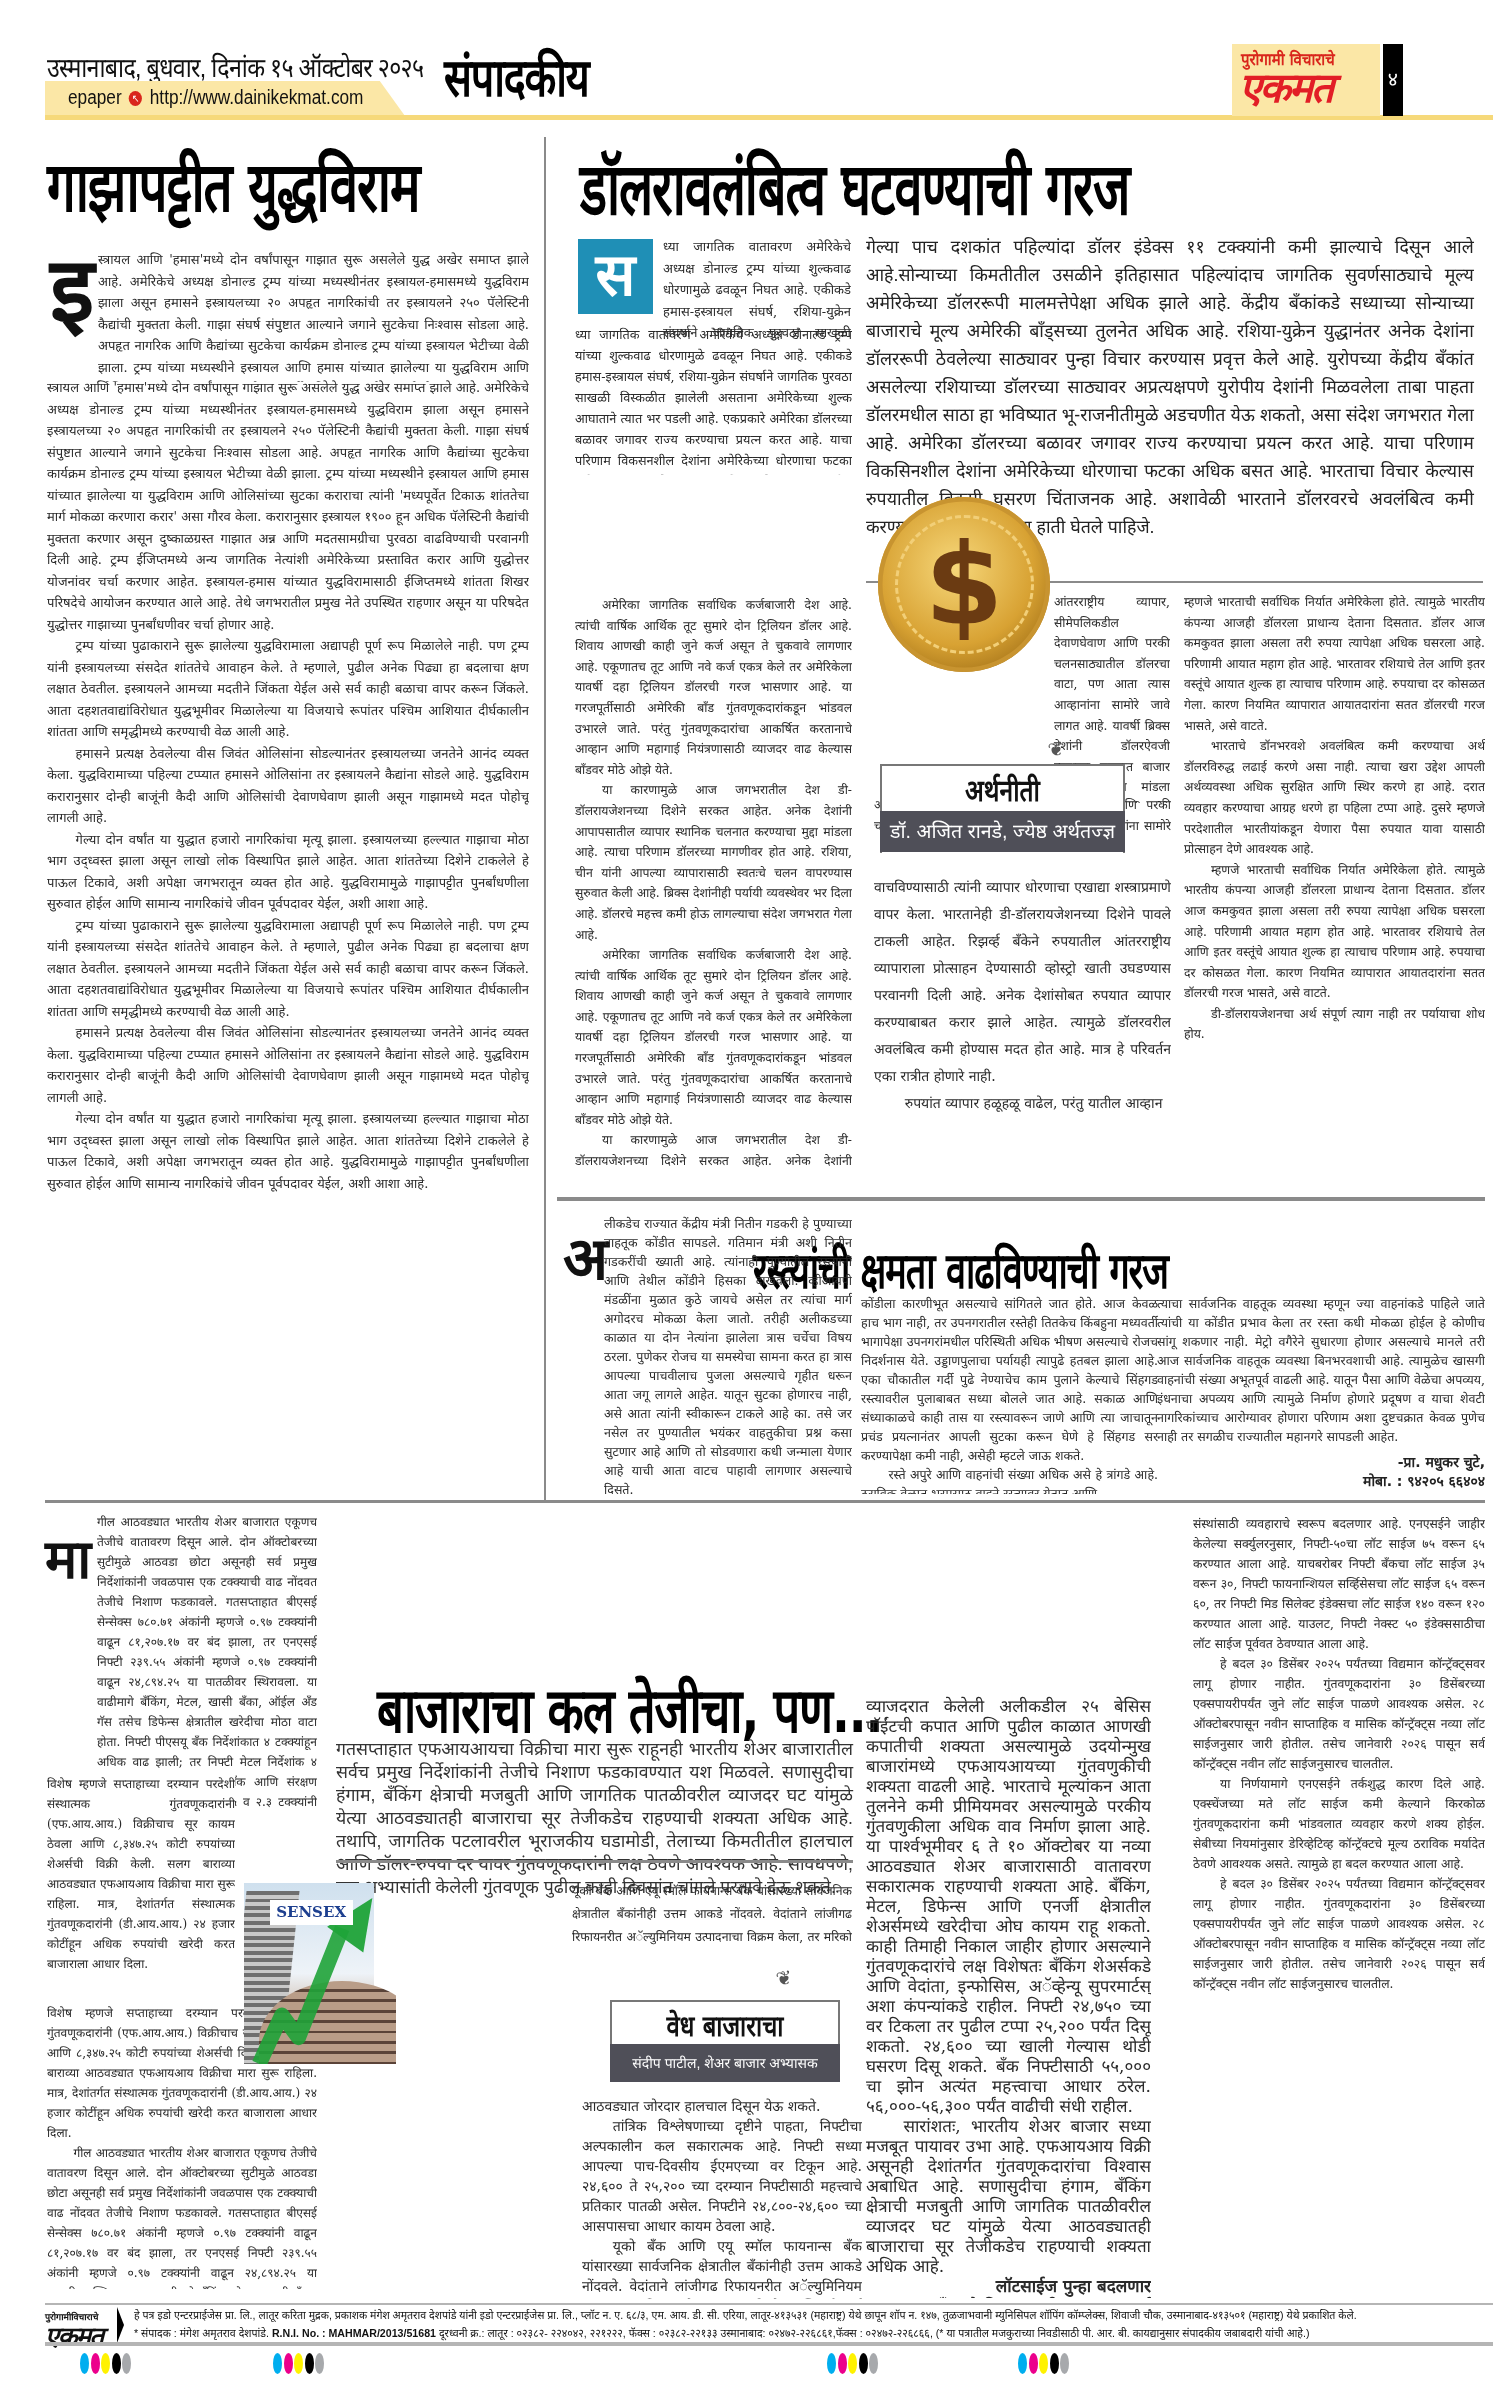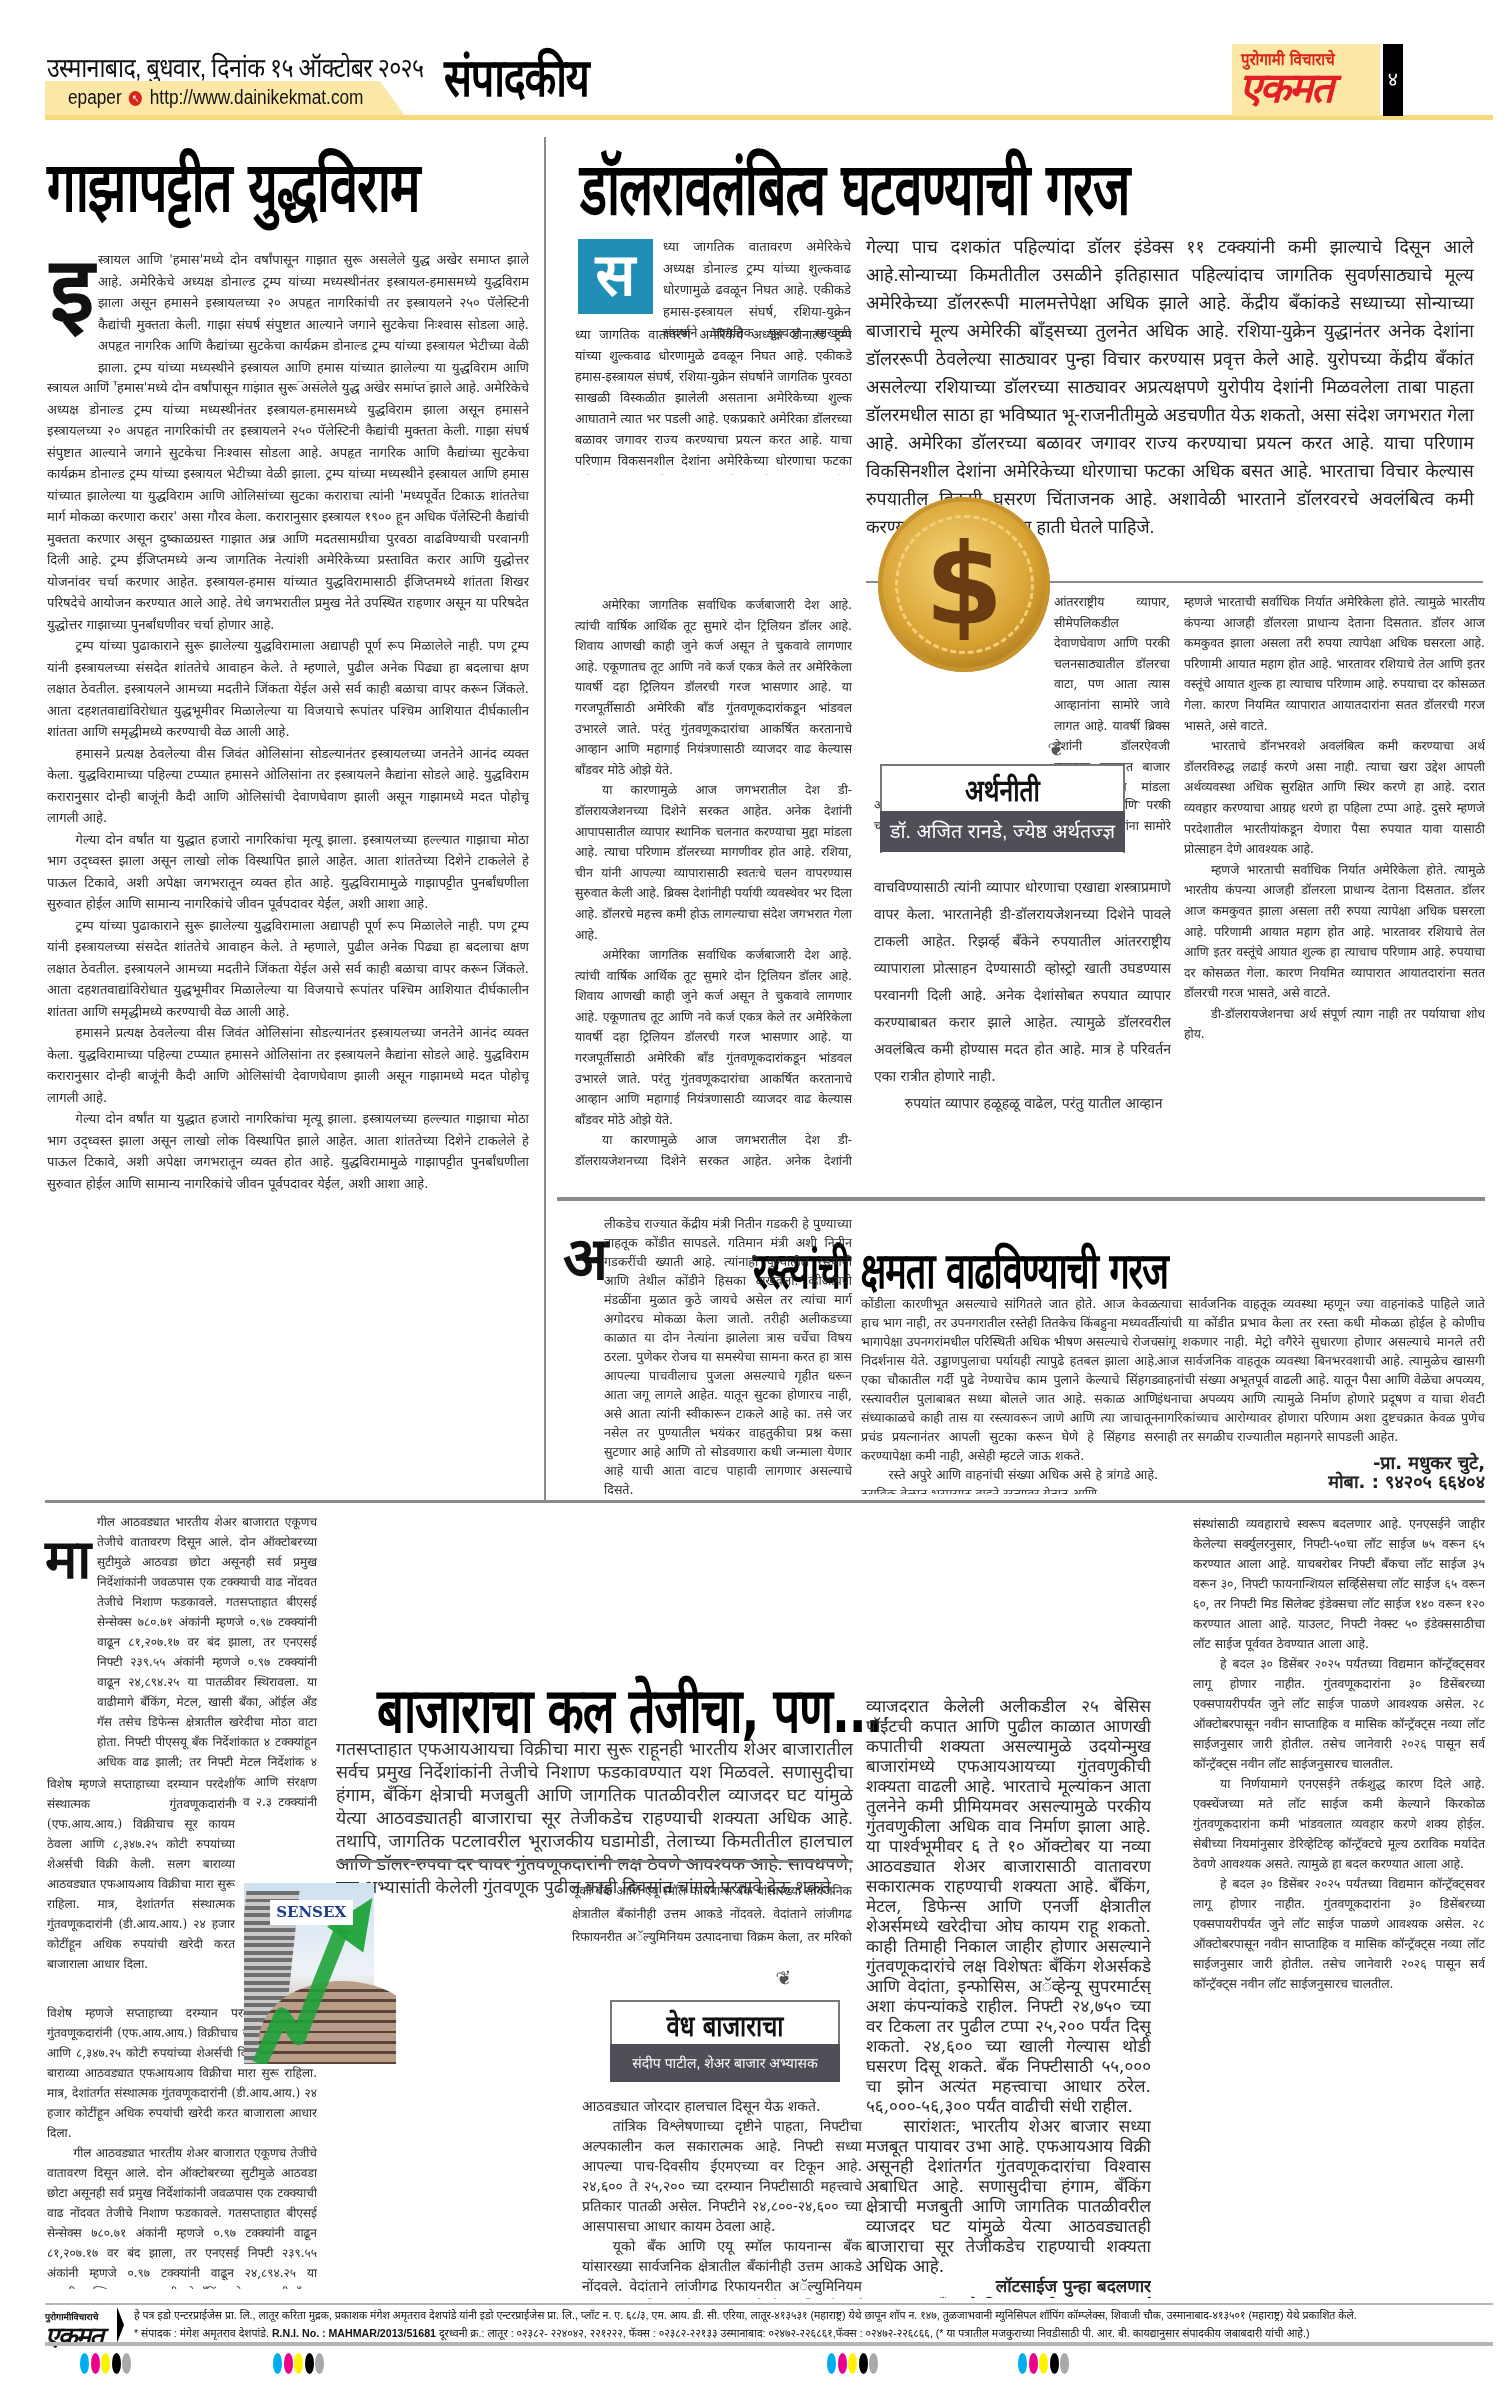--- a/index.html
+++ b/index.html
@@ -155,21 +155,21 @@
   <p style="padding-left:38px">लीकडेच राज्यात केंद्रीय मंत्री नितीन गडकरी हे पुण्याच्या वाहतूक कोंडीत सापडले. गतिमान मंत्री अशी नितीन गडकरींची ख्याती आहे. त्यांनाही पुण्यातील रस्त्यांनी आणि तेथील कोंडीने हिसका दाखवला. व्हीआयपी मंडळींना मुळात कुठे जायचे असेल तर त्यांचा मार्ग अगोदरच मोकळा केला जातो. तरीही अलीकडच्या काळात या दोन नेत्यांना झालेला त्रास चर्चेचा विषय ठरला. पुणेकर रोजच या समस्येचा सामना करत हा त्रास आपल्या पाचवीलाच पुजला असल्याचे गृहीत धरून आता जगू लागले आहेत. यातून सुटका होणारच नाही, असे आता त्यांनी स्वीकारून टाकले आहे का. तसे जर नसेल तर पुण्यातील भयंकर वाहतुकीचा प्रश्न कसा सुटणार आहे आणि तो सोडवणारा कधी जन्माला येणार आहे याची आता वाटच पाहावी लागणार असल्याचे दिसते.</p>
 
 </div>
 <div class="abs txt" style="left:861px;top:1294px;width:297px;height:200px;overflow:hidden;font-size:12.5px;line-height:19px">
   <p>कोंडीला कारणीभूत असल्याचे सांगितले जात होते. आज केवळ हाच भाग नाही, तर उपनगरातील रस्तेही तितकेच किंबहुना मध्यवर्ती भागापेक्षा उपनगरांमधील परिस्थिती अधिक भीषण असल्याचे रोजच निदर्शनास येते. उड्डाणपुलाचा पर्यायही त्यापुढे हतबल झाला आहे. एका चौकातील गर्दी पुढे नेण्याचेच काम पुलाने केल्याचे सिंहगड रस्त्यावरील पुलाबाबत सध्या बोलले जात आहे. सकाळ आणि संध्याकाळचे काही तास या रस्त्यावरून जाणे आणि त्या जाचातून प्रचंड प्रयत्नानंतर आपली सुटका करून घेणे हे सिंहगड सर करण्यापेक्षा कमी नाही, असेही म्हटले जाऊ शकते.</p>
   <p class="ind">रस्ते अपुरे आणि वाहनांची संख्या अधिक असे हे त्रांगडे आहे. ठराविक वेळात भरमसाठ वाहने रस्त्यावर येतात आणि</p>
 </div>
 <div class="abs txt" style="left:1157px;top:1294px;width:328px;height:151px;overflow:hidden;font-size:12.5px;line-height:19px">
   <p>त्याचा सार्वजनिक वाहतूक व्यवस्था म्हणून ज्या वाहनांकडे पाहिले जाते त्यांची या कोंडीत प्रभाव केला तर रस्ता कधी मोकळा होईल हे कोणीच सांगू शकणार नाही. मेट्रो वगैरेने सुधारणा होणार असल्याचे मानले तरी आज सार्वजनिक वाहतूक व्यवस्था बिनभरवशाची आहे. त्यामुळेच खासगी वाहनांची संख्या अभूतपूर्व वाढली आहे. यातून पैसा आणि वेळेचा अपव्यय, इंधनाचा अपव्यय आणि त्यामुळे निर्माण होणारे प्रदूषण व याचा शेवटी नागरिकांच्याच आरोग्यावर होणारा परिणाम अशा दुष्टचक्रात केवळ पुणेच नाही तर सगळीच राज्यातील महानगरे सापडली आहेत.</p>
 </div>
-<div class="abs" style="left:1205px;top:1453px;width:280px;text-align:right;font-family:'DejaVu Sans',sans-serif;font-weight:bold;font-size:18px;line-height:19px">
+<div class="abs" style="left:1205px;top:1453px;width:280px;text-align:right;font-family:'DejaVu Sans',sans-serif;font-weight:bold;font-size:14px;line-height:19px">
   <div>-प्रा. मधुकर चुटे,</div>
   <div>मोबा. : ९४२०५ ६६४०४</div>
 </div>
 <div class="abs hrule" style="left:45px;top:1500px;width:1440px;height:3px"></div>
 
 <div class="abs drop" id="dc4">मा</div>
 <div class="abs txt" style="left:47px;top:1512px;width:270px;height:467px;overflow:hidden;font-size:12px;line-height:20px">
   <p style="padding-left:50px">गील आठवड्यात भारतीय शेअर बाजारात एकूणच तेजीचे वातावरण दिसून आले. दोन ऑक्टोबरच्या सुटीमुळे आठवडा छोटा असूनही सर्व प्रमुख निर्देशांकांनी जवळपास एक टक्क्याची वाढ नोंदवत तेजीचे निशाण फडकावले. गतसप्ताहात बीएसई सेन्सेक्स ७८०.७१ अंकांनी म्हणजे ०.९७ टक्क्यांनी वाढून ८१,२०७.१७ वर बंद झाला, तर एनएसई निफ्टी २३९.५५ अंकांनी म्हणजे ०.९७ टक्क्यांनी वाढून २४,८९४.२५ या पातळीवर स्थिरावला. या वाढीमागे बँकिंग, मेटल, खासी बँका, ऑईल अँड गॅस तसेच डिफेन्स क्षेत्रातील खरेदीचा मोठा वाटा होता. निफ्टी पीएसयू बँक निर्देशांकात ४ टक्क्यांहून अधिक वाढ झाली; तर निफ्टी मेटल निर्देशांक ४ टक्क्यांनी वधारला. खासगी बँक आणि संरक्षण क्षेत्रातील निर्देशांक अनुक्रमे २.५ व २.३ टक्क्यांनी मजबूत झाले.</p>
 </div>
 <div class="abs txt" style="left:47px;top:1774px;width:188px;height:218px;overflow:hidden;font-size:12px;line-height:20px;background:#fff">

